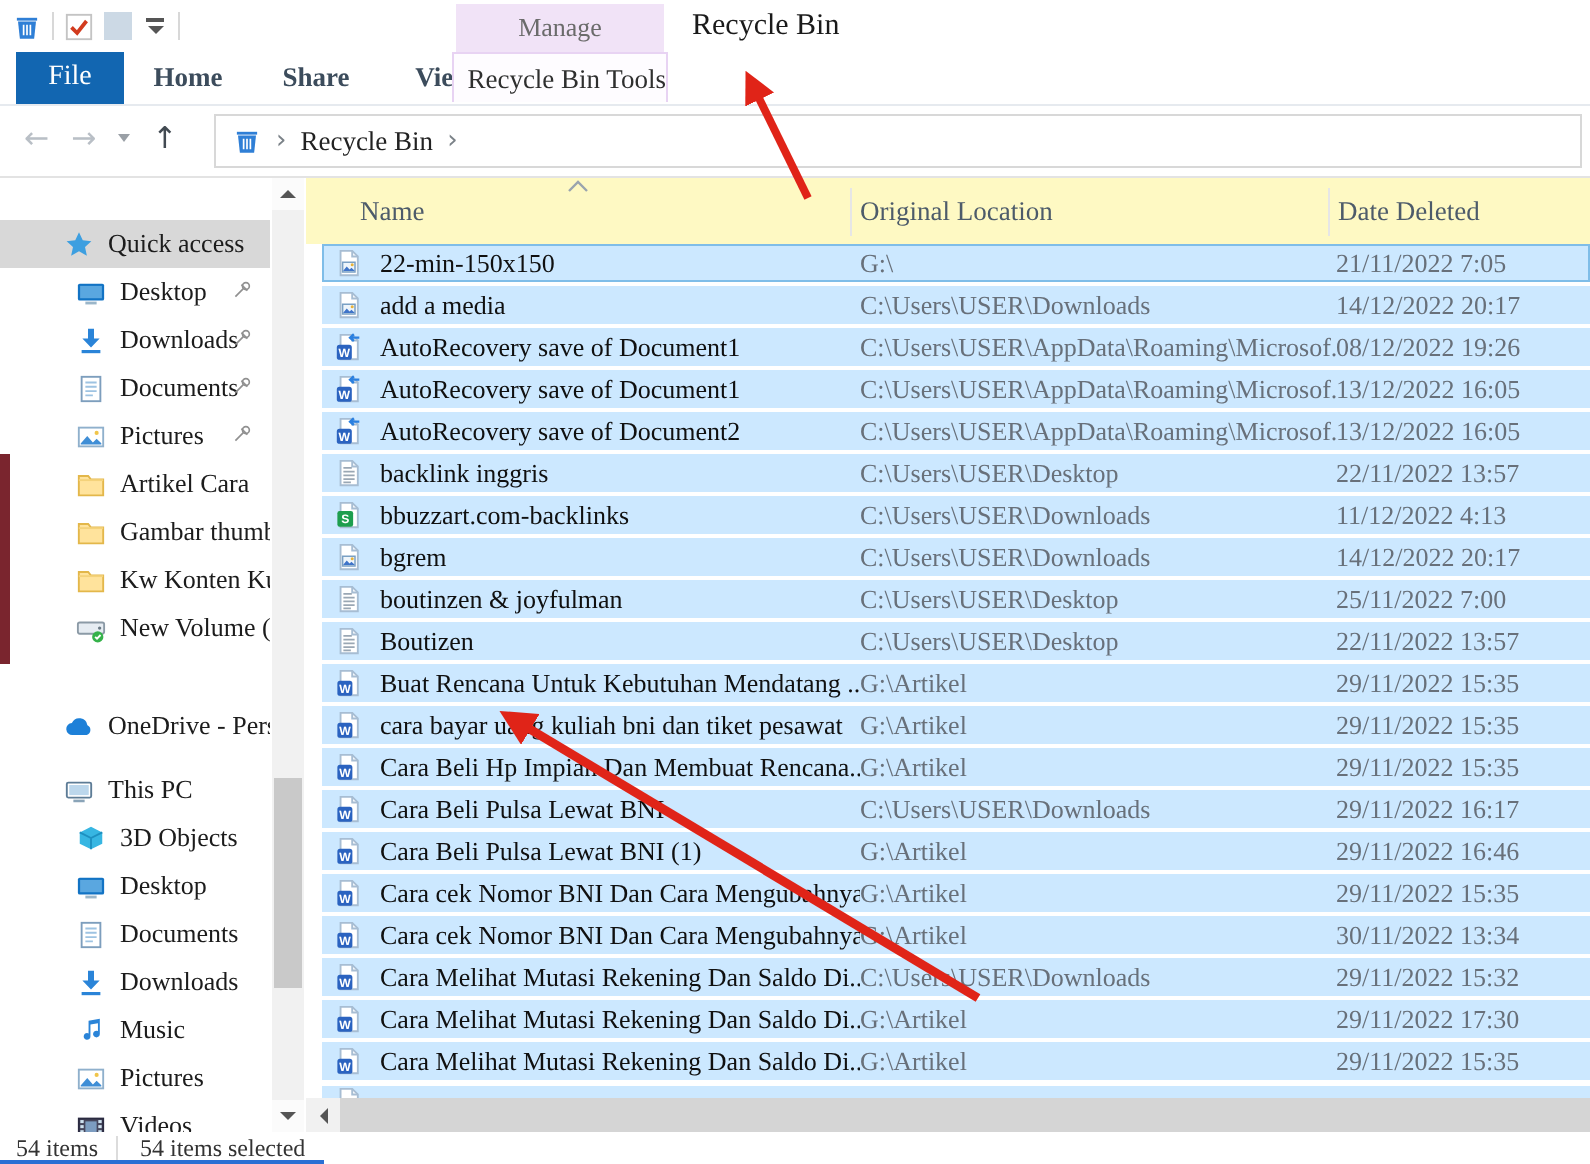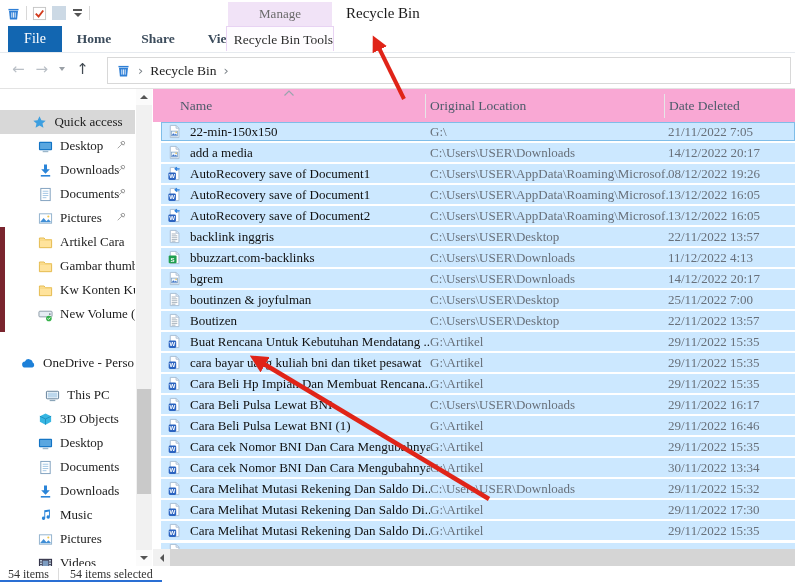--- a/index.html
+++ b/index.html
@@ -40,34 +40,34 @@
   .nav-dis{color:#b9bfc6;}
   .nav-en{color:#424a52;}
   #addressbox{position:absolute;left:107px;top:4px;width:684px;height:27px;border:1px solid #d8d8d8;
               box-sizing:border-box;display:flex;align-items:center;padding-left:8px;gap:7px;background:#fff;}
   .crumb-chev{color:#7b8288;font-family:"DejaVu Sans",sans-serif;font-size:13px;}
   #crumb-label{font-size:13.5px;color:#222;}
 
   
   #sidebar{left:0;top:89px;width:135px;height:478px;background:#fff;overflow:hidden;}
   .side-item{position:relative;height:24px;display:flex;align-items:center;gap:7px;white-space:nowrap;overflow:hidden;}
-  .side-item.lvl0{padding-left:20px;justify-content:center;}
+  .side-item.lvl0{padding-left:32px;}
   .side-item.lvl1{padding-left:38px;}
   .side-item.sel{background:#d8d8d8;}
   .side-label{font-size:13px;color:#1c1c1c;}
   .pin{position:absolute;right:8px;top:5px;}
 
   #sidebar-scroll{left:136px;top:89px;width:16px;height:477px;background:#f1f1f1;}
   .sb-btn{position:absolute;left:0;width:16px;height:16px;background:#fbfbfb;display:flex;align-items:center;justify-content:center;}
   #sb-up{top:0;}
   #sb-down{bottom:0;}
   #sb-thumb{position:absolute;left:1px;top:300px;width:14px;height:105px;background:#c9c9c9;}
 
   
-  #list-header{left:153px;top:89px;width:642px;height:33px;background:#f9a8d4;}
+  #list-header{left:153px;top:89px;width:642px;height:33px;background:#fef9c3;}
   .hdr-label{position:absolute;top:9px;font-size:13.5px;color:#4d5b6a;white-space:nowrap;}
   #hdr-name{left:27px;}
   #hdr-loc{left:277px;}
   #hdr-date{left:516px;}
   .hdr-sep{position:absolute;top:5px;width:1px;height:24px;background:#e6e6e6;}
   #hdr-sort{position:absolute;left:130px;top:0px;}
 
   #rows{left:153px;top:122px;width:642px;}
   .row{height:19px;margin:0 0 2px 8px;width:634px;background:#cce8ff;display:flex;align-items:center;box-sizing:border-box;}
   .row.focused{outline:1px solid #7fbde8;outline-offset:-1px;}

